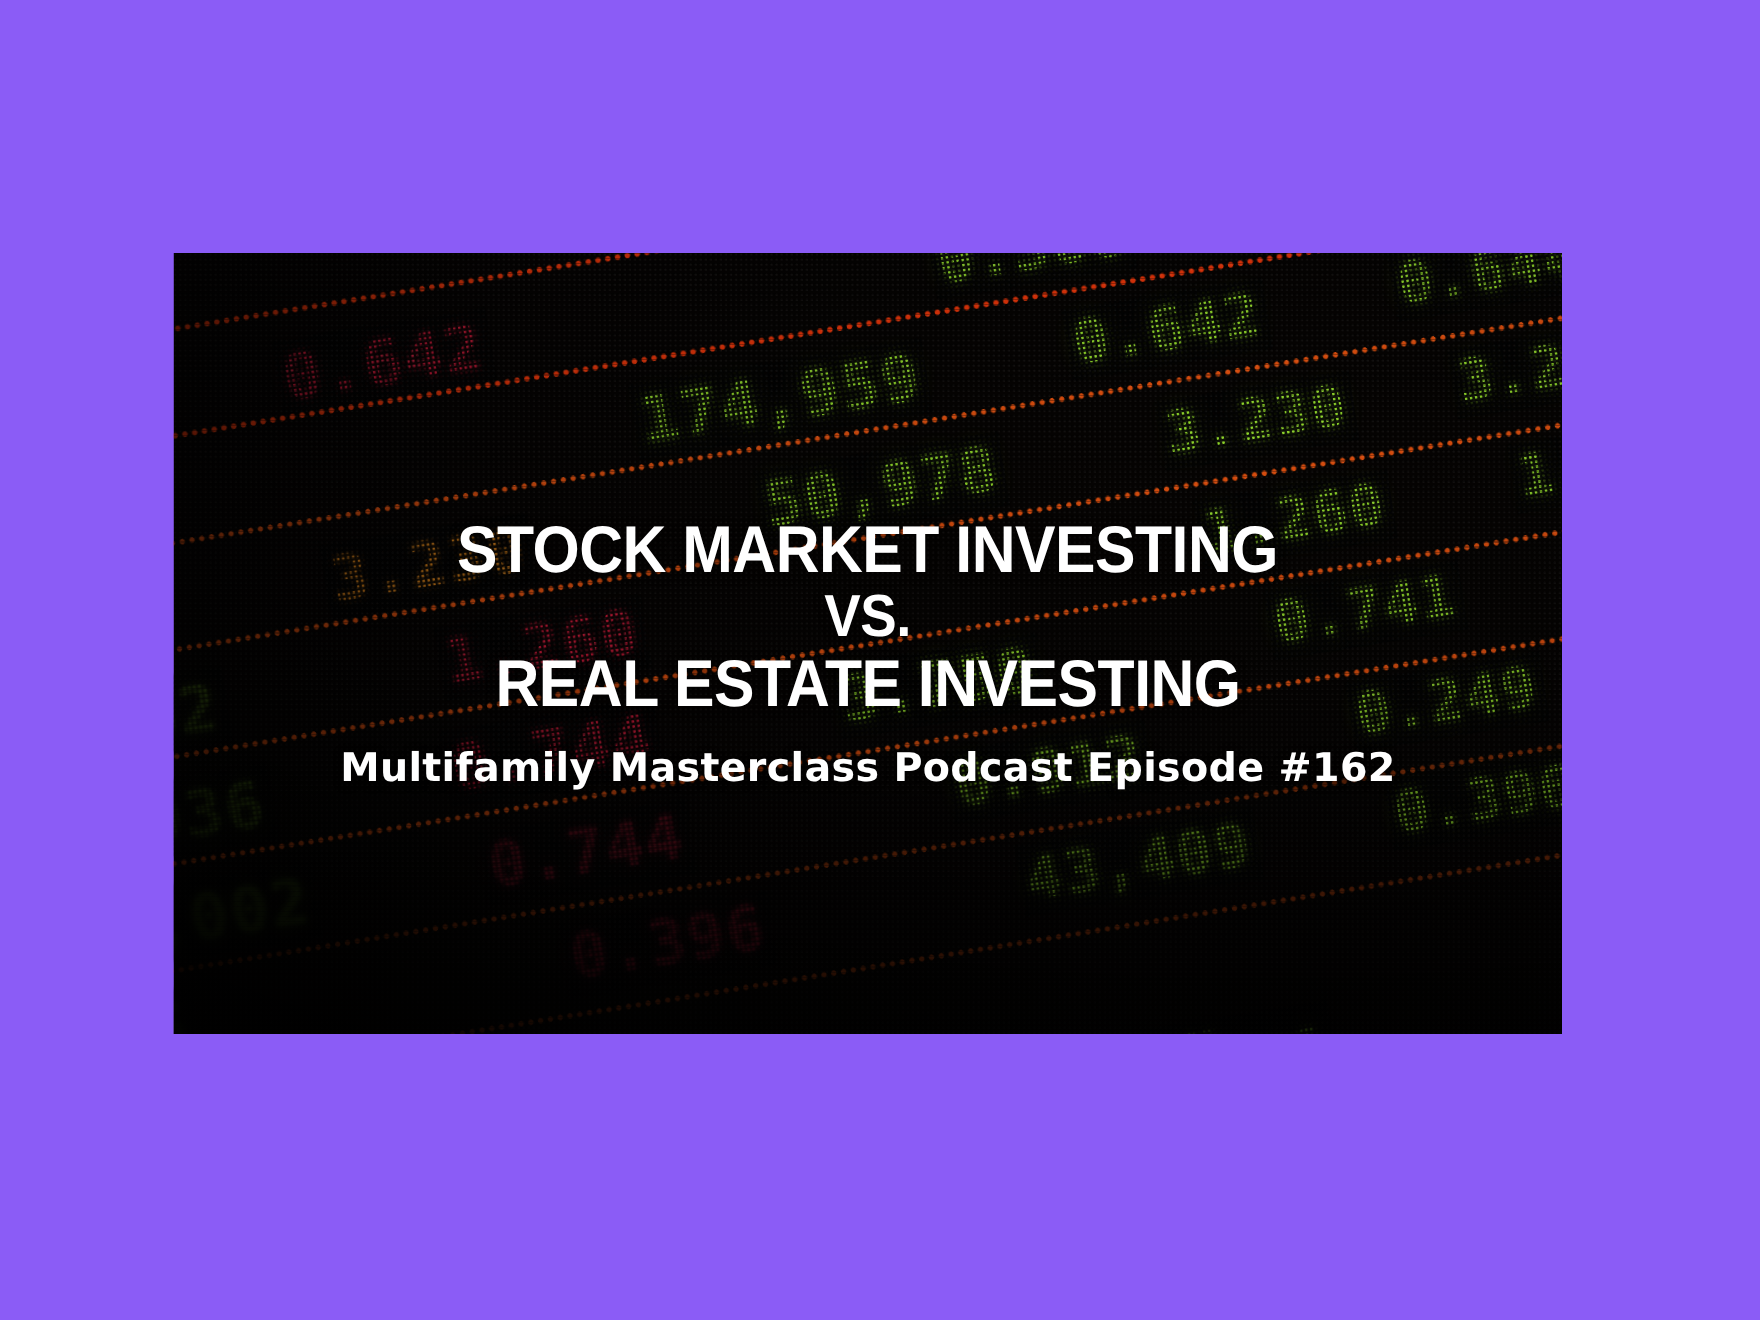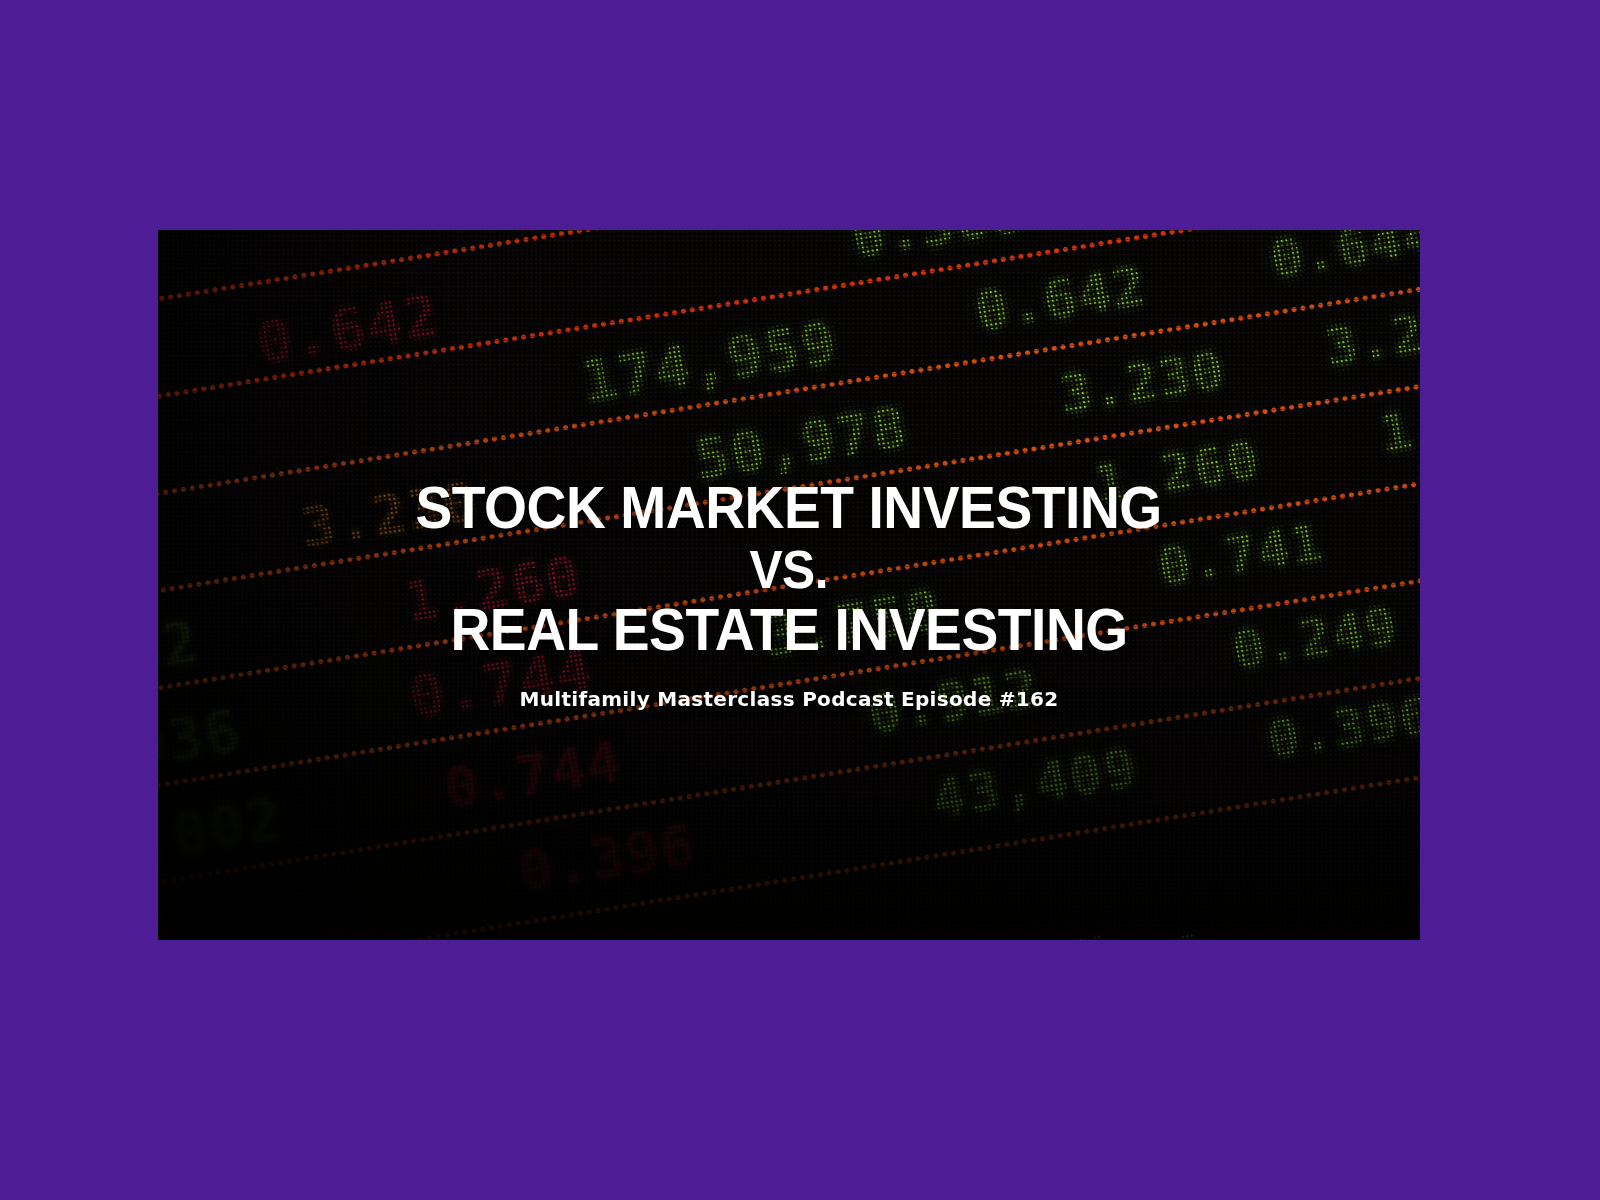--- a/index.html
+++ b/index.html
@@ -6,21 +6,21 @@
   html,body {
     width:1600px; height:1200px;
     background:#000;
     overflow:hidden;
     font-family:"Liberation Sans", sans-serif;
   }
 
   #stage {
     position:relative;
     width:1600px; height:1200px;
-    background:#4c1d95;
+    background:#8b5cf6;
   }
 
   
   #photo {
     position:absolute;
     left:158px; top:230px;
     width:1262px; height:710px;
     overflow:hidden;
     background:#050302;
   }
@@ -133,21 +133,21 @@
     white-space:nowrap;
     text-shadow:0 2px 10px rgba(0,0,0,0.55);
   }
   #title-line1 { font-size:60px; line-height:1.02; margin-top:18px; }
   #title-vs    { font-size:54px; line-height:1.05; margin-top:2px; }
   #title-line2 { font-size:60px; line-height:1.02; margin-top:2px; }
   #subtitle {
     color:#ffffff;
     font-family:"DejaVu Sans", sans-serif;
     font-weight:700;
-    font-size:20px;
+    font-size:36px;
     letter-spacing:0.3px;
     white-space:nowrap;
     margin-top:26px;
     text-shadow:0 2px 9px rgba(0,0,0,0.6);
   }
 </style>
 </head>
 <body>
 
 <div id="stage">

